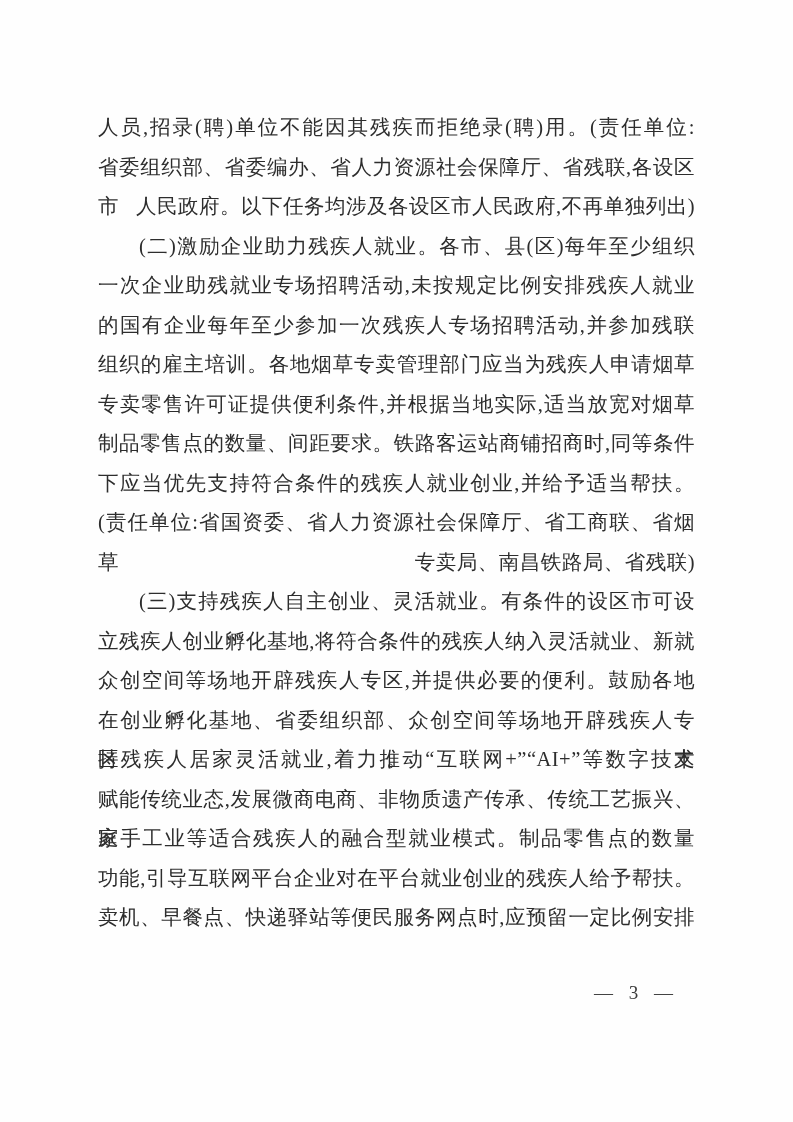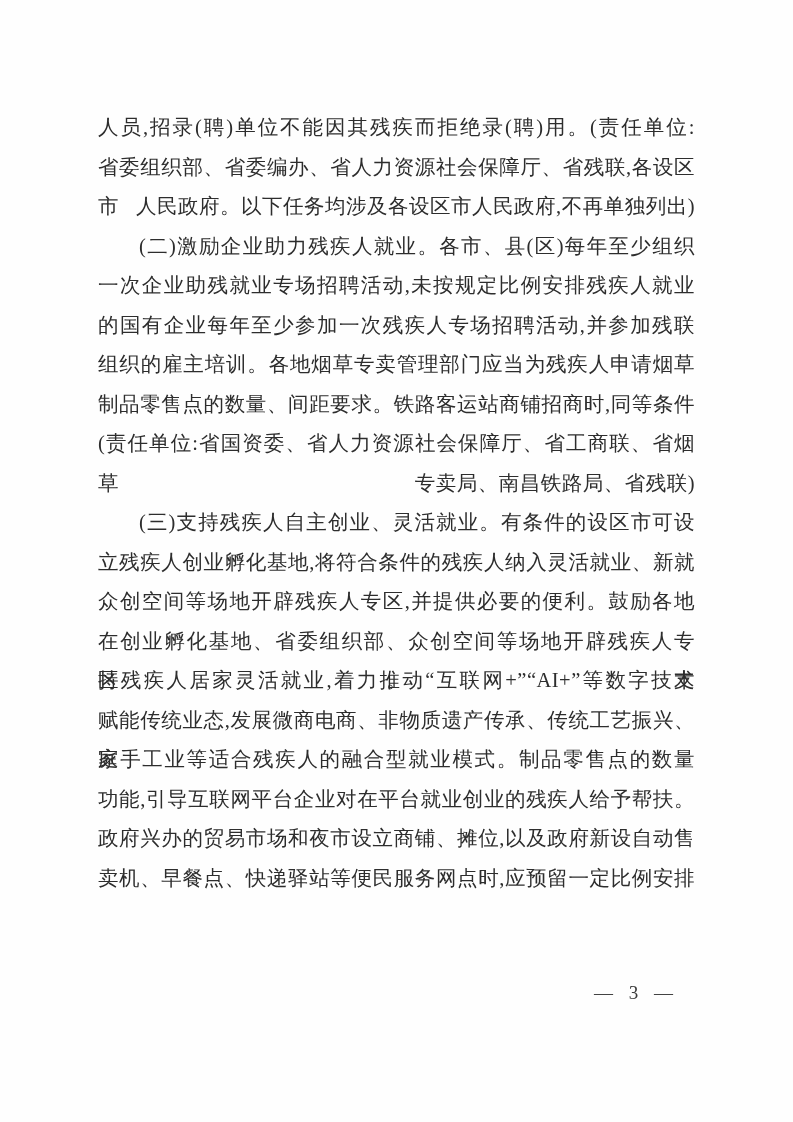--- a/index.html
+++ b/index.html
@@ -56,29 +56,30 @@
 
 <div class="page">
   <div class="doc-body">
     <div class="line">人员,招录(聘)单位不能因其残疾而拒绝录(聘)用。(责任单位:</div>
     <div class="line">省委组织部、省委编办、省人力资源社会保障厅、省残联,各设区市</div>
     <div class="line end">人民政府。以下任务均涉及各设区市人民政府,不再单独列出)</div>
     <div class="line indent">(二)激励企业助力残疾人就业。各市、县(区)每年至少组织</div>
     <div class="line">一次企业助残就业专场招聘活动,未按规定比例安排残疾人就业</div>
     <div class="line">的国有企业每年至少参加一次残疾人专场招聘活动,并参加残联</div>
     <div class="line">组织的雇主培训。各地烟草专卖管理部门应当为残疾人申请烟草</div>
+    <div class="line">专卖零售许可证提供便利条件,并根据当地实际,适当放宽对烟草</div>
     <div class="line">制品零售点的数量、间距要求。铁路客运站商铺招商时,同等条件</div>
+    <div class="line">下应当优先支持符合条件的残疾人就业创业,并给予适当帮扶。</div>
     <div class="line">(责任单位:省国资委、省人力资源社会保障厅、省工商联、省烟草</div>
     <div class="line end">专卖局、南昌铁路局、省残联)</div>
     <div class="line indent">(三)支持残疾人自主创业、灵活就业。有条件的设区市可设</div>
     <div class="line">立残疾人创业孵化基地,将符合条件的残疾人纳入灵活就业、新就</div>
     <div class="line">众创空间等场地开辟残疾人专区,并提供必要的便利。鼓励各地</div>
     <div class="line">在创业孵化基地、省委组织部、众创空间等场地开辟残疾人专区。支</div>
     <div class="line">持残疾人居家灵活就业,着力推动“互联网+”“AI+”等数字技术</div>
     <div class="line">赋能传统业态,发展微商电商、非物质遗产传承、传统工艺振兴、家</div>
     <div class="line">庭手工业等适合残疾人的融合型就业模式。制品零售点的数量</div>
     <div class="line">功能,引导互联网平台企业对在平台就业创业的残疾人给予帮扶。</div>
-    <div class="line">政府兴办的贸易市场和夜市设立商铺、摊位,以及政府新设自动售</div>
     <div class="line">卖机、早餐点、快递驿站等便民服务网点时,应预留一定比例安排</div>
   </div>
 
   <div class="page-footer">— 3 —</div>
 </div>
 
 </body></html>

